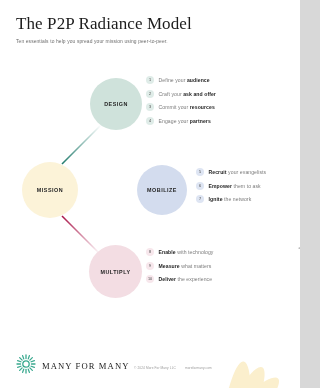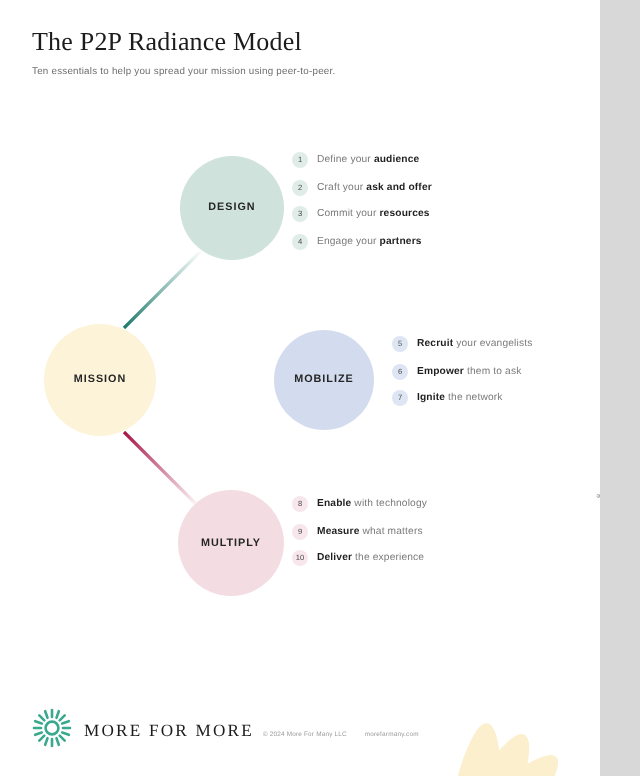--- a/index.html
+++ b/index.html
@@ -28,21 +28,21 @@
 
   
   .header {
     position: absolute;
     left: 16px;
     top: 14px;
     right: 20px;
   }
   .title {
     font-family: "Liberation Serif", serif;
-    font-size: 13px;
+    font-size: 17px;
     font-weight: 400;
     color: #1c1c1c;
     letter-spacing: 0.1px;
     margin: 0;
     line-height: 1.15;
   }
   .subtitle {
     margin: 5px 0 0 0;
     font-size: 4.9px;
     color: #6d6d6d;
@@ -290,21 +290,21 @@
         <line x1="26.8" y1="3.2" x2="24.5" y2="9.8"></line>
         <line x1="15.5" y1="30.2" x2="13.2" y2="36.8"></line>
         <line x1="3.2" y1="13.2" x2="9.8" y2="15.5"></line>
         <line x1="30.2" y1="24.5" x2="36.8" y2="26.8"></line>
         <line x1="3.2" y1="26.8" x2="9.8" y2="24.5"></line>
         <line x1="30.2" y1="15.5" x2="36.8" y2="13.2"></line>
       </g>
       <circle cx="20" cy="20" r="6.4" fill="none" stroke="#3aa98f" stroke-width="2.6"></circle>
     </svg>
     <span class="footer-text">
-      <span class="footer-name">MORE FOR MORE</span>
+      <span class="footer-name">MANY FOR MANY</span>
       <span class="footer-legal">
         <span>© 2024 More For Many LLC</span>
         <span class="sep"></span>
         <span>morefarmany.com</span>
       </span>
     </span>
   </div>
 
 </div>
 

